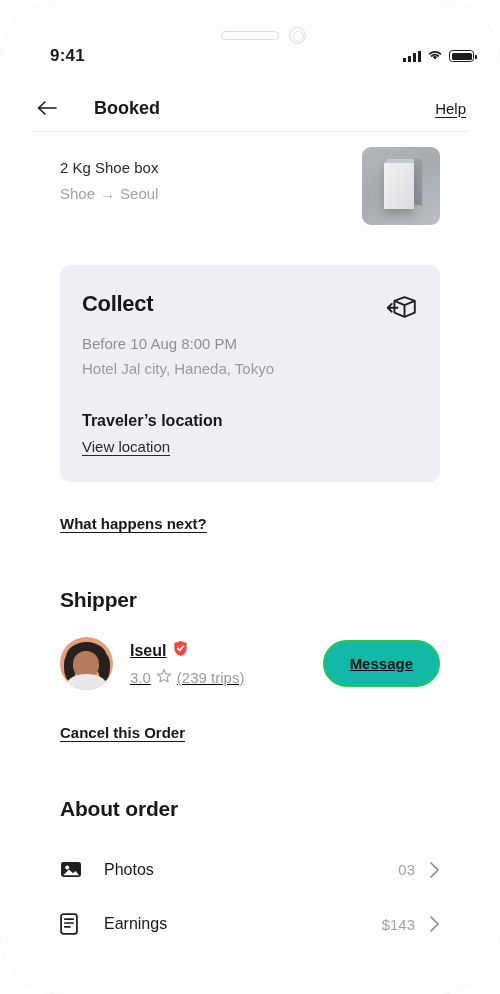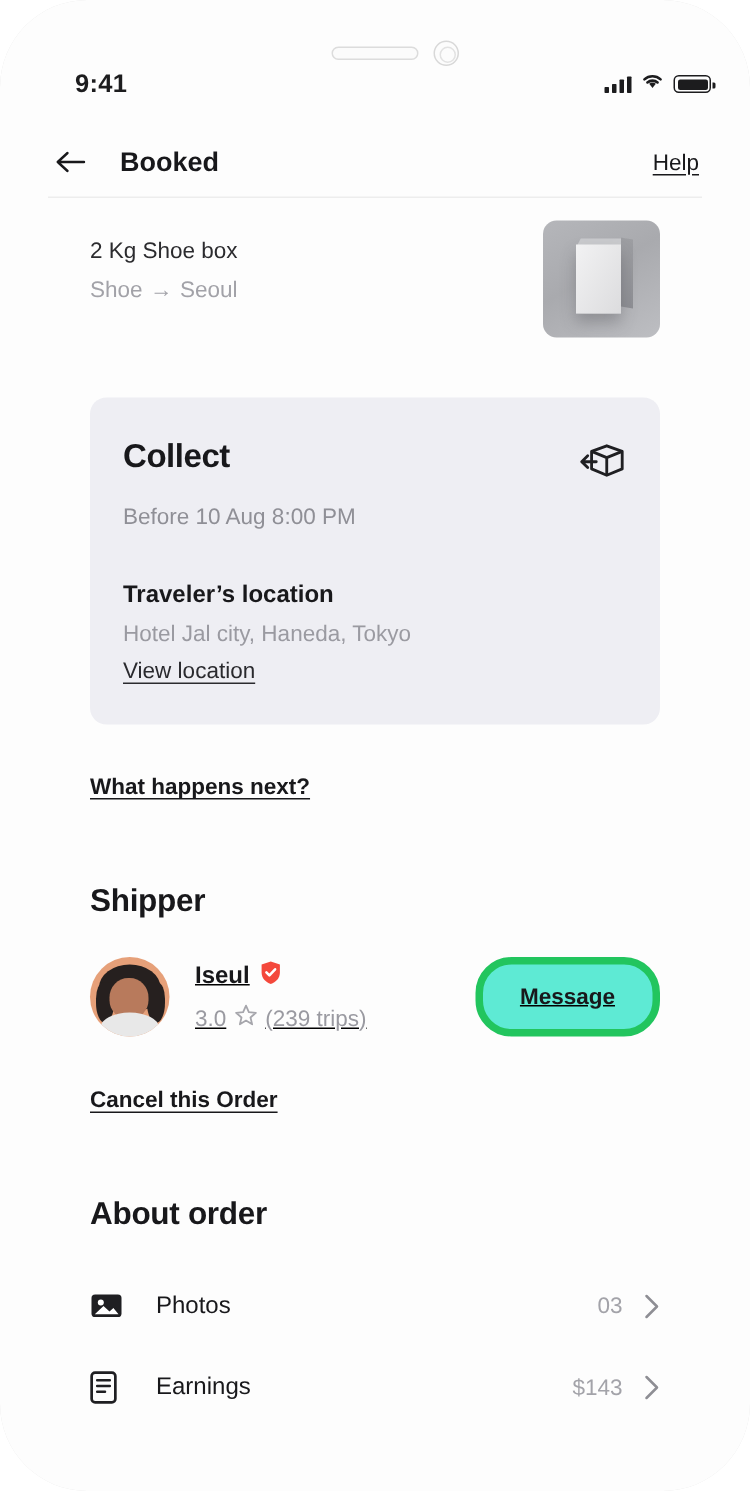--- a/index.html
+++ b/index.html
@@ -67,21 +67,21 @@
 
   
   #navbar {
     position: absolute; left: 0; top: 86px; width: 100%; height: 44px;
     display: flex; align-items: center; padding: 0 34px;
   }
   #back-btn {
     width: 26px; height: 26px; display: flex; align-items: center; justify-content: center;
     cursor: pointer;
   }
-  #nav-title { font-size: 18px; font-weight: bold; color: #18181b; margin-left: 20px; }
+  #nav-title { font-size: 18px; font-weight: bold; color: #18181b; margin-left: 34px; }
   #help-link {
     margin-left: auto; font-size: 15px; color: #18181b;
     text-decoration: underline; text-underline-offset: 3px; cursor: pointer;
   }
   #divider { position: absolute; left: 32px; top: 131px; width: 436px; height: 1px; background: #ededed; }
 
   
   #content { position: absolute; left: 0; top: 132px; width: 100%; padding: 0 60px; }
 
   
@@ -146,22 +146,22 @@
   #avatar .face { position: absolute; left: 13px; top: 14px; width: 26px; height: 27px; background: #b87a5c; border-radius: 48% 48% 45% 45%; }
   #avatar .hair { position: absolute; left: 6px; top: 5px; width: 41px; height: 31px; background: #26201f; border-radius: 50% 50% 40% 40%; }
   #avatar .hair2 { position: absolute; left: 4px; top: 17px; width: 12px; height: 27px; background: #26201f; border-radius: 40% 20% 50% 50%; }
   #avatar .hair3 { position: absolute; right: 3px; top: 17px; width: 12px; height: 27px; background: #26201f; border-radius: 20% 40% 50% 50%; }
   #avatar .body { position: absolute; left: 7px; bottom: -4px; width: 39px; height: 20px; background: #e8e8e8; border-radius: 50% 50% 0 0; }
   .shipper-info { margin-left: 17px; }
   .name-line { display: flex; align-items: center; gap: 7px; }
   #shipper-name { font-size: 16px; font-weight: bold; color: #18181b; }
   #rating-line { display: flex; align-items: center; gap: 5px; font-size: 15px; color: #9a9aa1; margin-top: 7px; }
   #message-btn {
-    margin-left: auto; border: 5px solid #22c55e; border-radius: 24px;
-    background: #5eead4; padding: 13px 25px; font-size: 15px; font-weight: bold;
+    margin-left: auto; border: 2px solid #22c55e; border-radius: 24px;
+    background: #14b8a6; padding: 13px 25px; font-size: 15px; font-weight: bold;
     color: #18181b; cursor: pointer; font-family: "Liberation Sans", sans-serif;
   }
   #cancel-order { margin-top: 34px; }
 
   
   #about-list { margin-top: 22px; }
   .about-row { display: flex; align-items: center; padding: 17px 0; cursor: pointer; }
   .about-icon { width: 24px; flex: none; display: flex; align-items: center; }
   .about-label { font-size: 16px; color: #18181b; margin-left: 20px; }
   .about-value { margin-left: auto; font-size: 15px; color: #a3a3a9; }
@@ -232,22 +232,22 @@
           <div id="collect-title">Collect</div>
           <div id="collect-icon">
             <svg width="32" height="27" viewBox="0 0 32 27">
               <path d="M18.5 3.2 L28.8 6.9 L28.8 18.6 L18.5 22.8 L8.4 18.6 L8.4 6.9 Z" fill="none" stroke="#1f1f22" stroke-width="1.9" stroke-linejoin="round"></path>
               <path d="M8.4 6.9 L18.5 11.1 L28.8 6.9 M18.5 11.1 L18.5 22.8" fill="none" stroke="#1f1f22" stroke-width="1.9" stroke-linejoin="round"></path>
               <path d="M11.5 13.8 L2.2 13.8 M5.8 9.9 L1.8 13.8 L5.8 17.7" fill="none" stroke="#1f1f22" stroke-width="1.9" stroke-linecap="round" stroke-linejoin="round"></path>
             </svg>
           </div>
         </div>
         <div id="collect-deadline">Before 10 Aug 8:00 PM</div>
+        <div id="traveler-address">Hotel Jal city, Haneda, Tokyo</div>
         <div id="traveler-label">Traveler’s location</div>
-        <div id="traveler-address">Hotel Jal city, Haneda, Tokyo</div>
         <div id="view-location">View location</div>
       </div>
 
       
       <div id="what-next" class="plain-link">What happens next?</div>
 
       
       <div id="shipper-title" class="section-title">Shipper</div>
 
       <div id="shipper-row">

